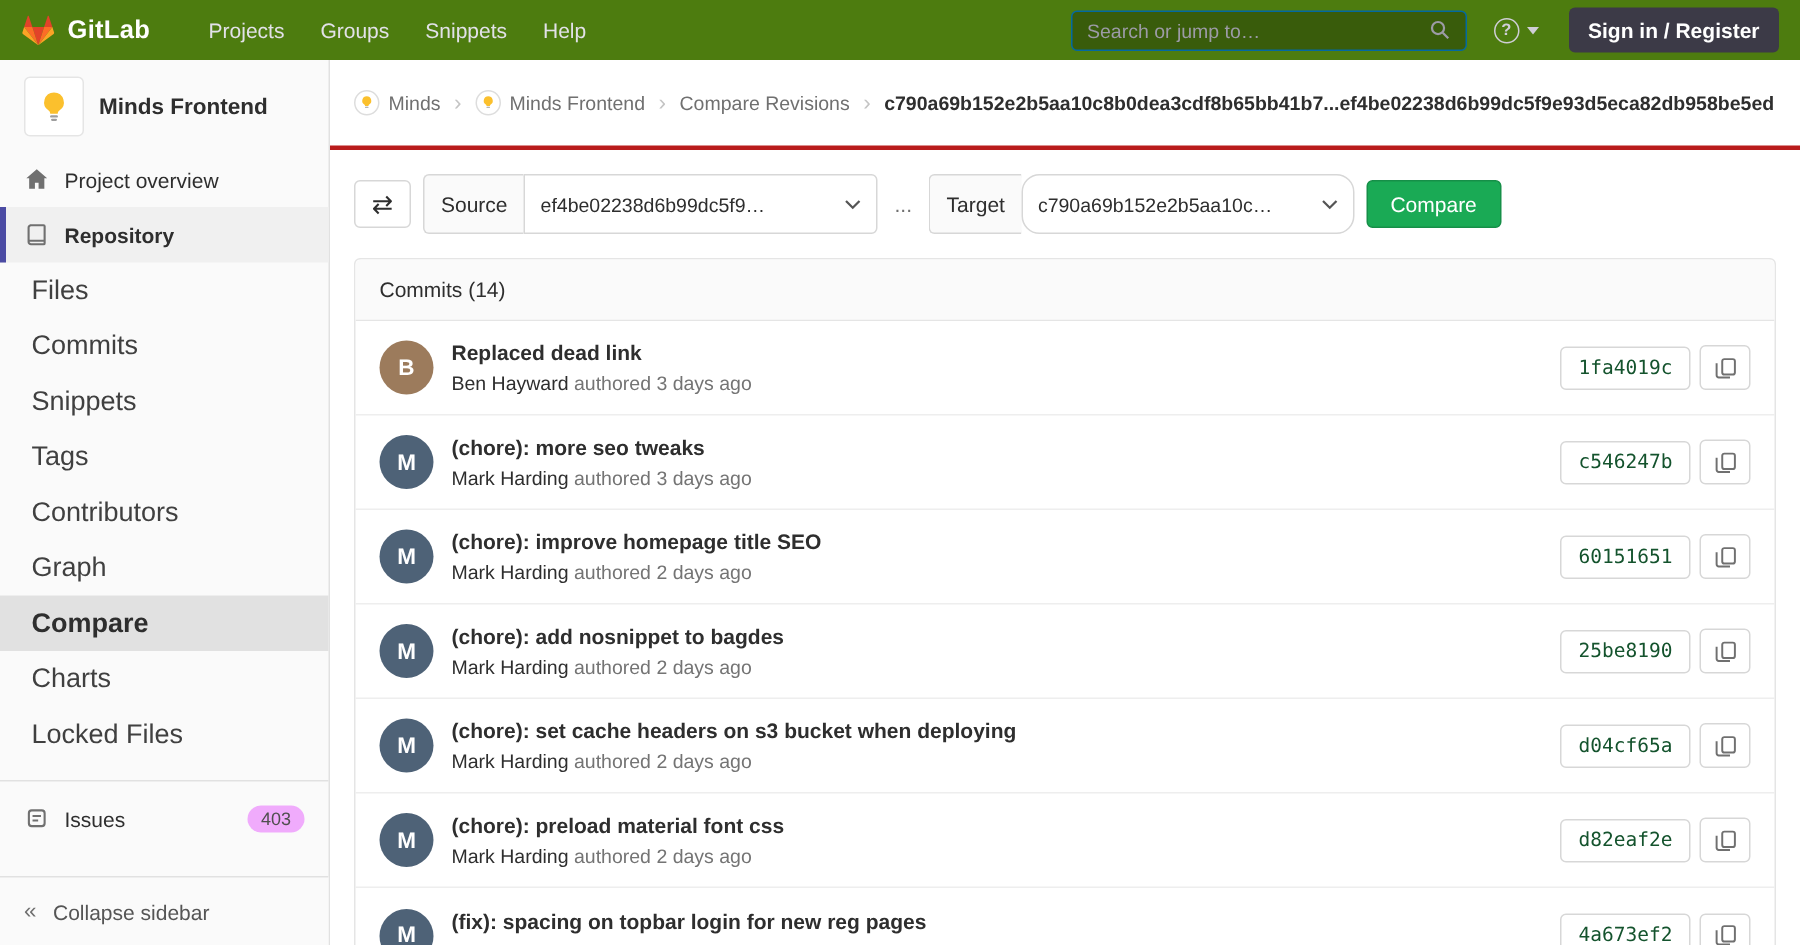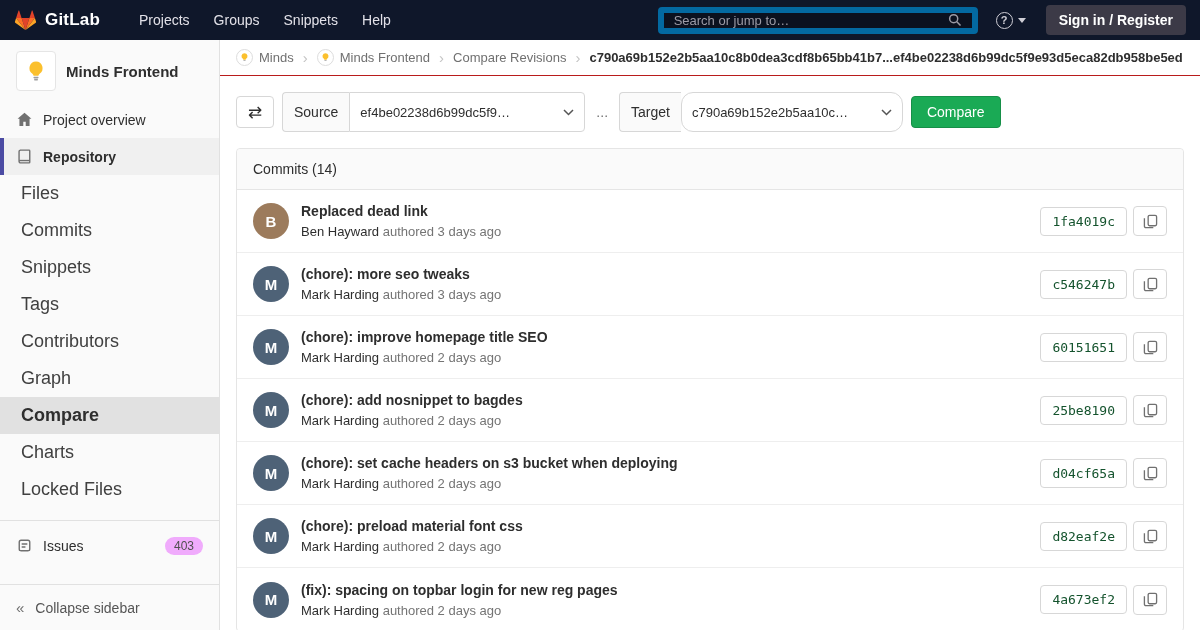--- a/index.html
+++ b/index.html
@@ -1,27 +1,27 @@
 <!DOCTYPE html>
 <html><head>
 <meta charset="utf-8">
 <style>
   * { margin:0; padding:0; box-sizing:border-box; }
   html,body { width:1200px; height:630px; overflow:hidden; }
   body { font-family:"Liberation Sans","DejaVu Sans",sans-serif; font-size:14px; color:#2e2e2e; background:#fff; }
   a { text-decoration:none; color:inherit; }
 
   
-  .navbar { position:fixed; top:0; left:0; right:0; height:40px; background:#0f172a; display:flex; align-items:center; padding:15px 14px; z-index:50; }
+  .navbar { position:fixed; top:0; left:0; right:0; height:40px; background:#4d7c0f; display:flex; align-items:center; padding:15px 14px; z-index:50; }
   .brand { display:flex; align-items:center; gap:8px; margin-right:28px; cursor:pointer; }
   .brand-text { color:#fff; font-size:17px; font-weight:700; letter-spacing:.2px; }
   .nav-links { display:flex; gap:2px; }
   .nav-link { color:#e2e1e8; font-size:14px; padding:8px 11px; cursor:pointer; white-space:nowrap; }
   .nav-spacer { flex:1; }
-  .search-box { width:320px; height:27px; background:rgba(0,0,0,.26); border:6px solid #0369a1; border-radius:4px; display:flex; align-items:center; padding:0 10px; margin-right:18px; }
+  .search-box { width:264px; height:27px; background:rgba(0,0,0,.26); border:1px solid #0369a1; border-radius:4px; display:flex; align-items:center; padding:0 10px; margin-right:18px; }
   .search-box input { flex:1; background:transparent; border:none; outline:none; color:#d6d5dd; font-size:13px; font-family:inherit; }
   .search-box input::placeholder { color:#9c9ba6; }
   .help-menu { display:flex; align-items:center; gap:5px; margin-right:20px; cursor:pointer; }
   .help-circle { width:17px; height:17px; border-radius:50%; border:1.5px solid #cfced6; color:#cfced6; font-size:11px; font-weight:bold; display:flex; align-items:center; justify-content:center; }
   .caret-down { width:0; height:0; border-left:4px solid transparent; border-right:4px solid transparent; border-top:5px solid #cfced6; }
   .signin-btn { background:#3c3a47; color:#fff; font-weight:bold; font-size:14px; padding:7px 13px; border-radius:4px; border:none; cursor:pointer; white-space:nowrap; font-family:inherit; }
 
   
   .sidebar { position:fixed; top:40px; left:0; bottom:0; width:220px; background:#fafafa; border-right:1px solid #e1e1e1; }
   .project-header { display:flex; align-items:center; gap:10px; padding:11px 16px 10px; cursor:pointer; }
@@ -33,21 +33,21 @@
   .repo-head .side-label { font-weight:bold; }
   .sub-item { display:block; padding:9px 16px 9px 21px; font-size:18px; color:#404040; line-height:19px; cursor:pointer; }
   .sub-item.active { background:#e1e1e1; color:#2e2e2e; font-weight:bold; }
   .sidebar-divider { border-top:1px solid #e1e1e1; margin-top:12px; margin-bottom:6px; }
   .issues-badge { margin-left:auto; background:#f0abfc; color:#4f4f4f; font-size:12px; padding:2px 9px; border-radius:9px; }
   .collapse-row { position:absolute; bottom:0; left:0; right:0; height:46px; border-top:1px solid #e1e1e1; display:flex; align-items:center; gap:11px; padding:0 16px; color:#555; font-size:14px; background:#fafafa; cursor:pointer; }
   .collapse-icon { color:#707070; font-size:15px; line-height:1; }
 
   
   .main { margin-left:220px; padding-top:40px; height:630px; }
-  .breadcrumbs { height:36px; border-bottom:1px solid #b91c1c; display:flex; align-items:center; padding:0 16px; gap:9px; font-size:13px; color:#707070; white-space:nowrap; overflow:hidden; }
+  .breadcrumbs { height:60px; border-bottom:3px solid #b91c1c; display:flex; align-items:center; padding:0 16px; gap:9px; font-size:13px; color:#707070; white-space:nowrap; overflow:hidden; }
   .crumb { display:flex; align-items:center; gap:6px; cursor:pointer; }
   .crumb-avatar { width:17px; height:17px; border-radius:50%; border:1px solid #ddd; background:#fff; display:flex; align-items:center; justify-content:center; overflow:hidden; flex-shrink:0; }
   .crumb-sep { color:#c4c4c4; font-size:15px; }
   .crumb-current { color:#2e2e2e; font-weight:bold; font-size:13px; }
 
   
   .compare-form { display:flex; align-items:center; gap:8px; padding:16px; }
   .swap-btn { width:38px; height:32px; border:1px solid #d7d7d7; border-radius:4px; background:#fff; display:flex; align-items:center; justify-content:center; font-size:17px; color:#2e2e2e; cursor:pointer; }
   .input-group { display:flex; align-items:stretch; height:40px; }
   .addon { display:flex; align-items:center; padding:0 11px; background:#fafafa; border:1px solid #d7d7d7; border-right:none; border-radius:4px 0 0 4px; font-size:14px; color:#2e2e2e; }

